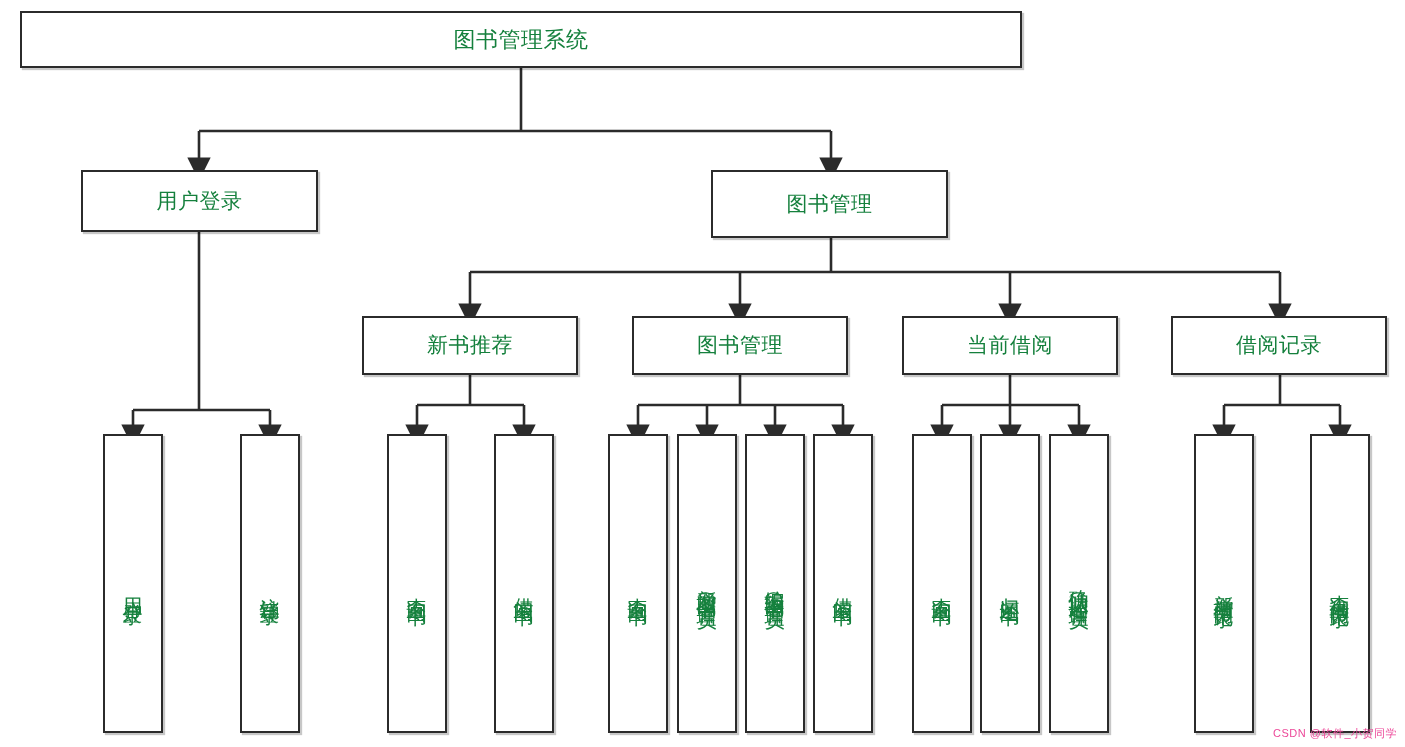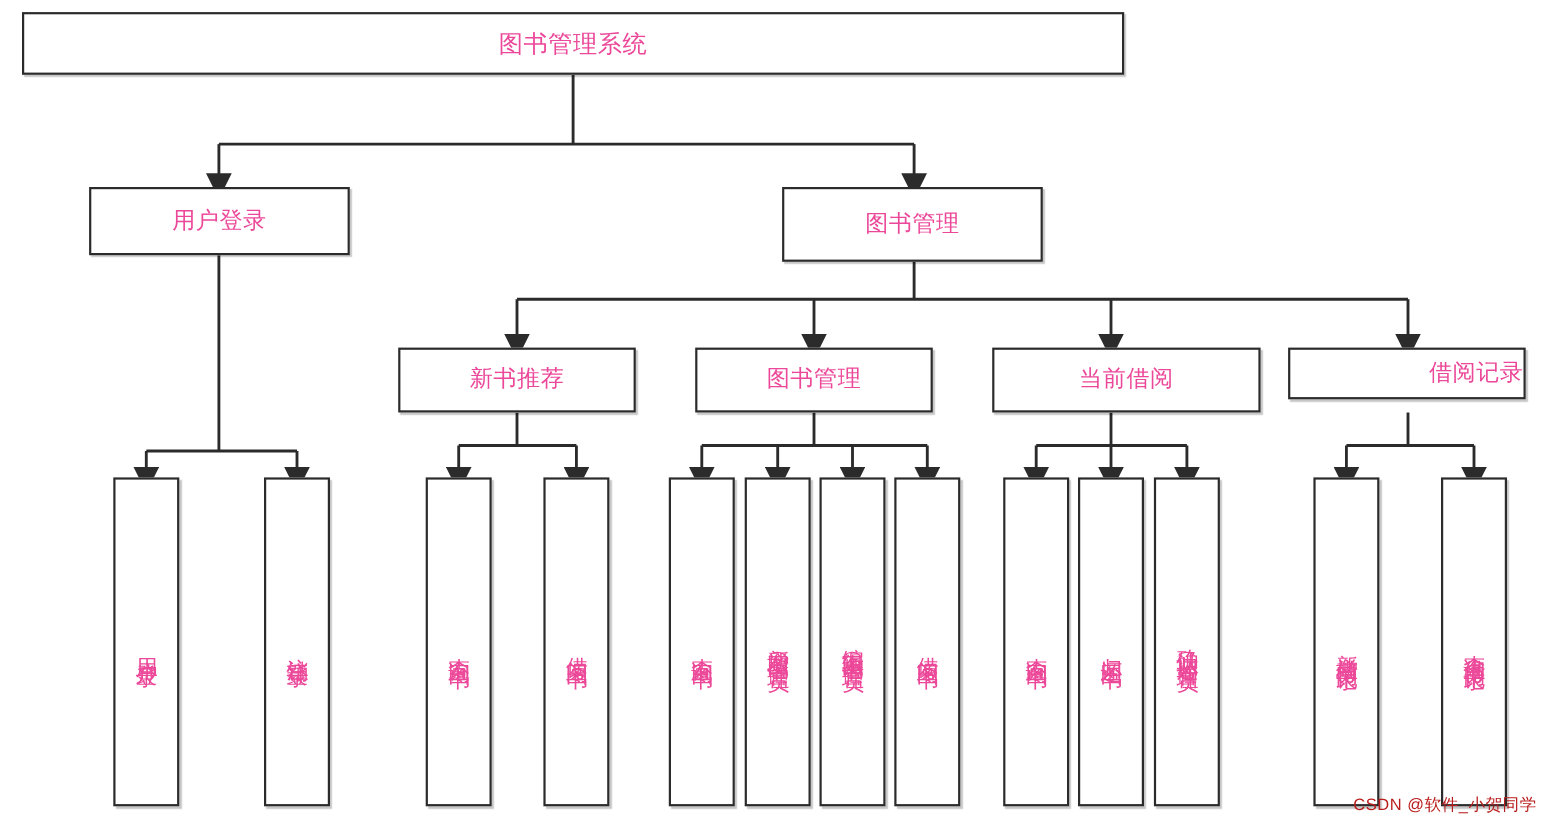--- a/index.html
+++ b/index.html
@@ -30,21 +30,21 @@
     box-sizing: border-box;
     background: #ffffff;
     border: 2.5px solid #2b2b2b;
     box-shadow: 2px 2px 1px rgba(0,0,0,0.22);
     display: flex;
     align-items: center;
     justify-content: center;
     z-index: 2;
   }
   .node .lbl {
-    color: #ec4899;
+    color: #15803d;
     font-size: 21px;
     line-height: 1.18;
     letter-spacing: 0.5px;
     white-space: nowrap;
   }
   
   .node.root .lbl { font-size: 22px; }
   .node.lvl2 .lbl { font-size: 21px; }
   .node.lvl3 .lbl { font-size: 21px; }
 
@@ -65,22 +65,22 @@
   .leafwrap {
     height: 100%;
     display: flex;
     align-items: center;
     justify-content: center;
   }
   .watermark {
     position: absolute;
     right: 8px;
     bottom: 6px;
-    font-size: 15px;
-    color: #b91c1c;
+    font-size: 11px;
+    color: #ec4899;
     letter-spacing: 0.5px;
     z-index: 5;
     white-space: nowrap;
   }
 </style>
 </head>
 <body>
 
 <div id="canvas">
 
@@ -144,24 +144,24 @@
   <div class="node lvl2" style="left:711px; top:170px; width:237px; height:68px;">
     <span class="lbl">图书管理</span>
   </div>
 
   <div class="node lvl3" style="left:362px; top:316px; width:216px; height:59px;">
     <span class="lbl">新书推荐</span>
   </div>
   <div class="node lvl3" style="left:632px; top:316px; width:216px; height:59px;">
     <span class="lbl">图书管理</span>
   </div>
-  <div class="node lvl3" style="left:902px; top:316px; width:244px; height:59px;">
+  <div class="node lvl3" style="left:902px; top:316px; width:216px; height:59px;">
     <span class="lbl">当前借阅</span>
   </div>
-  <div class="node lvl3" style="left:1171px; top:316px; width:216px; height:47px;justify-content:flex-end;">
+  <div class="node lvl3" style="left:1171px; top:316px; width:216px; height:59px;">
     <span class="lbl">借阅记录</span>
   </div>
 
   <div class="node leaf" style="left:103px; top:434px; width:60px; height:299px;">
     <div class="leafwrap">
         <span class="lbl">用户登录</span>
       </div>
   </div>
   <div class="node leaf" style="left:240px; top:434px; width:60px; height:299px;">
     <div class="leafwrap">

